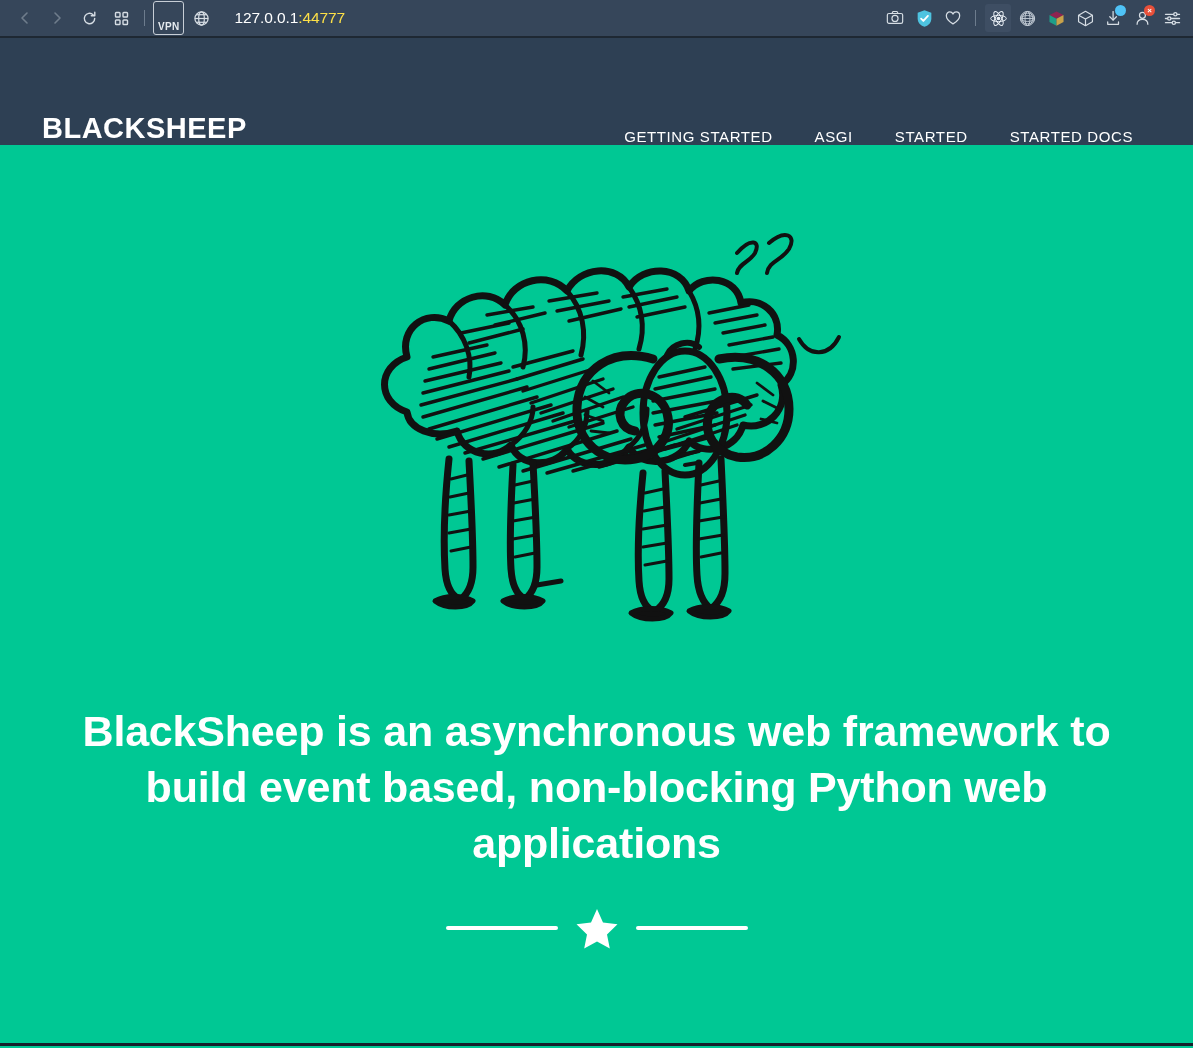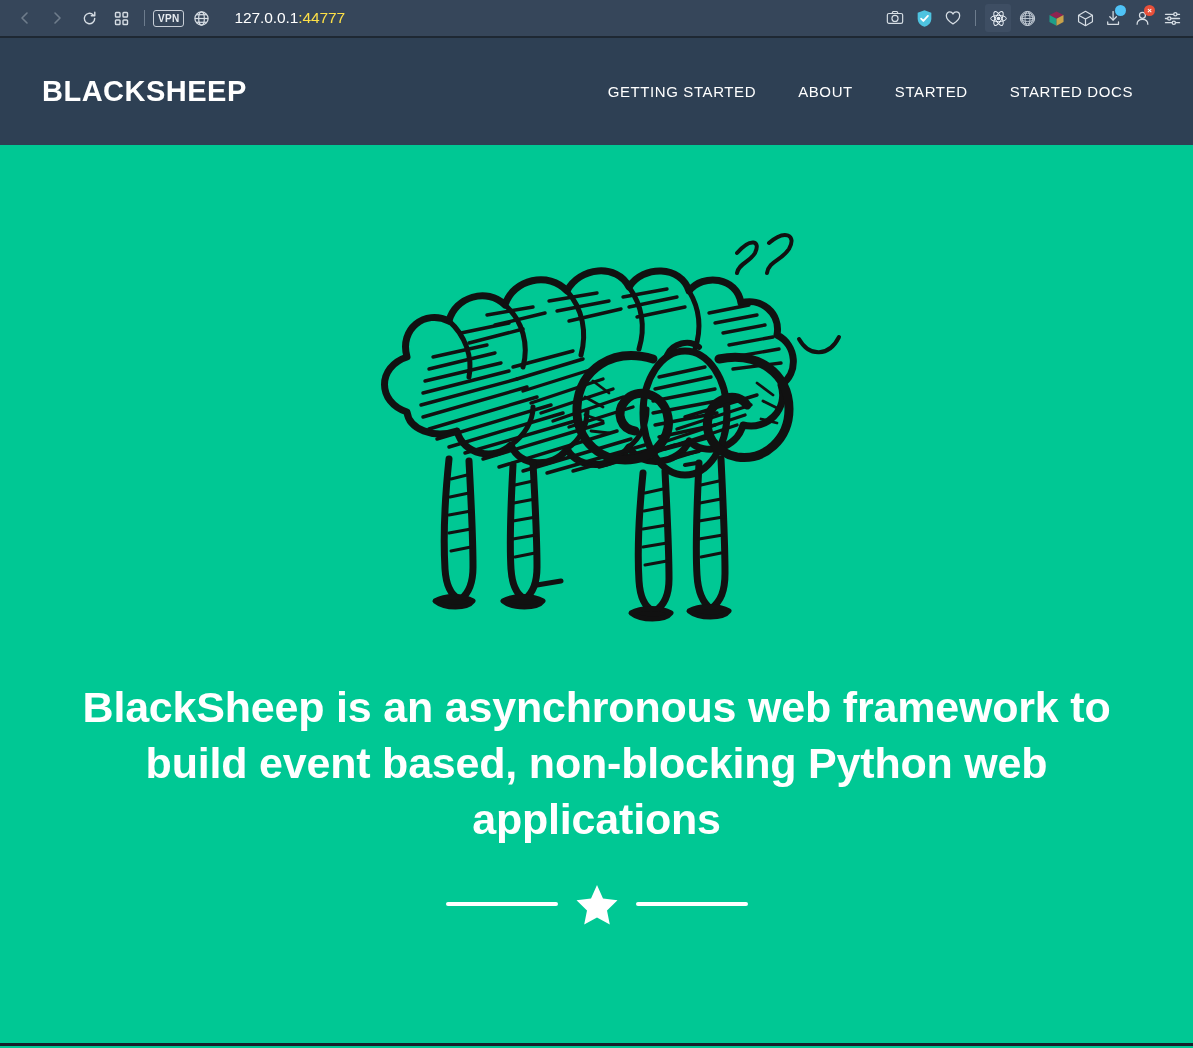--- a/index.html
+++ b/index.html
@@ -47,21 +47,21 @@
     margin: 0 6px;
   }
 
   .vpn-badge {
     border: 1.5px solid #c7ced6;
     border-radius: 3px;
     color: #e6ebf0;
     font-size: 10px;
     font-weight: bold;
     letter-spacing: 0.3px;
-    padding: 2px 4px 2px 4px;
+    padding: 19px 4px 2px 4px;
     line-height: 11px;
     font-family: "Liberation Sans", sans-serif;
   }
 
   .url-text {
     margin-left: 16px;
     font-size: 15.5px;
     color: #ffffff;
     white-space: nowrap;
     letter-spacing: -0.1px;
@@ -103,21 +103,21 @@
     font-size: 8px;
     line-height: 11px;
     font-weight: bold;
   }
 
   
   .site-nav {
     height: 107px;
     background: #2e4054;
     display: flex;
-    align-items: center;
+    align-items: flex-end;
     padding: 0 60px 0 42px;
   }
 
   .brand {
     color: #ffffff;
     font-size: 29px;
     font-weight: bold;
     letter-spacing: 0.5px;
   }
 
@@ -154,21 +154,21 @@
     height: 420px;
   }
 
   .hero-title {
     color: #ffffff;
     font-size: 43px;
     font-weight: bold;
     line-height: 56px;
     text-align: center;
     max-width: 1120px;
-    margin-top: 42px;
+    margin-top: 66px;
     letter-spacing: -0.2px;
   }
 
   .divider {
     display: flex;
     align-items: center;
     justify-content: center;
     gap: 18px;
     margin-top: 36px;
   }
@@ -333,21 +333,21 @@
       </svg>
     </div>
   </div>
 </div>
 
 <div class="site-nav">
   <div class="brand">BLACKSHEEP</div>
 
   <div class="nav-links">
     <a class="nav-link" href="#">GETTING STARTED</a>
-    <a class="nav-link" href="#">ABOUT</a>
+    <a class="nav-link" href="#">ASGI</a>
     <a class="nav-link" href="#">STARTED</a>
     <a class="nav-link" href="#">STARTED DOCS</a>
   </div>
 </div>
 
 <div class="hero">
 
   <svg class="sheep-art" viewBox="0 0 520 420">
     <g fill="none" stroke="#111111" stroke-linecap="round" stroke-linejoin="round">
 

